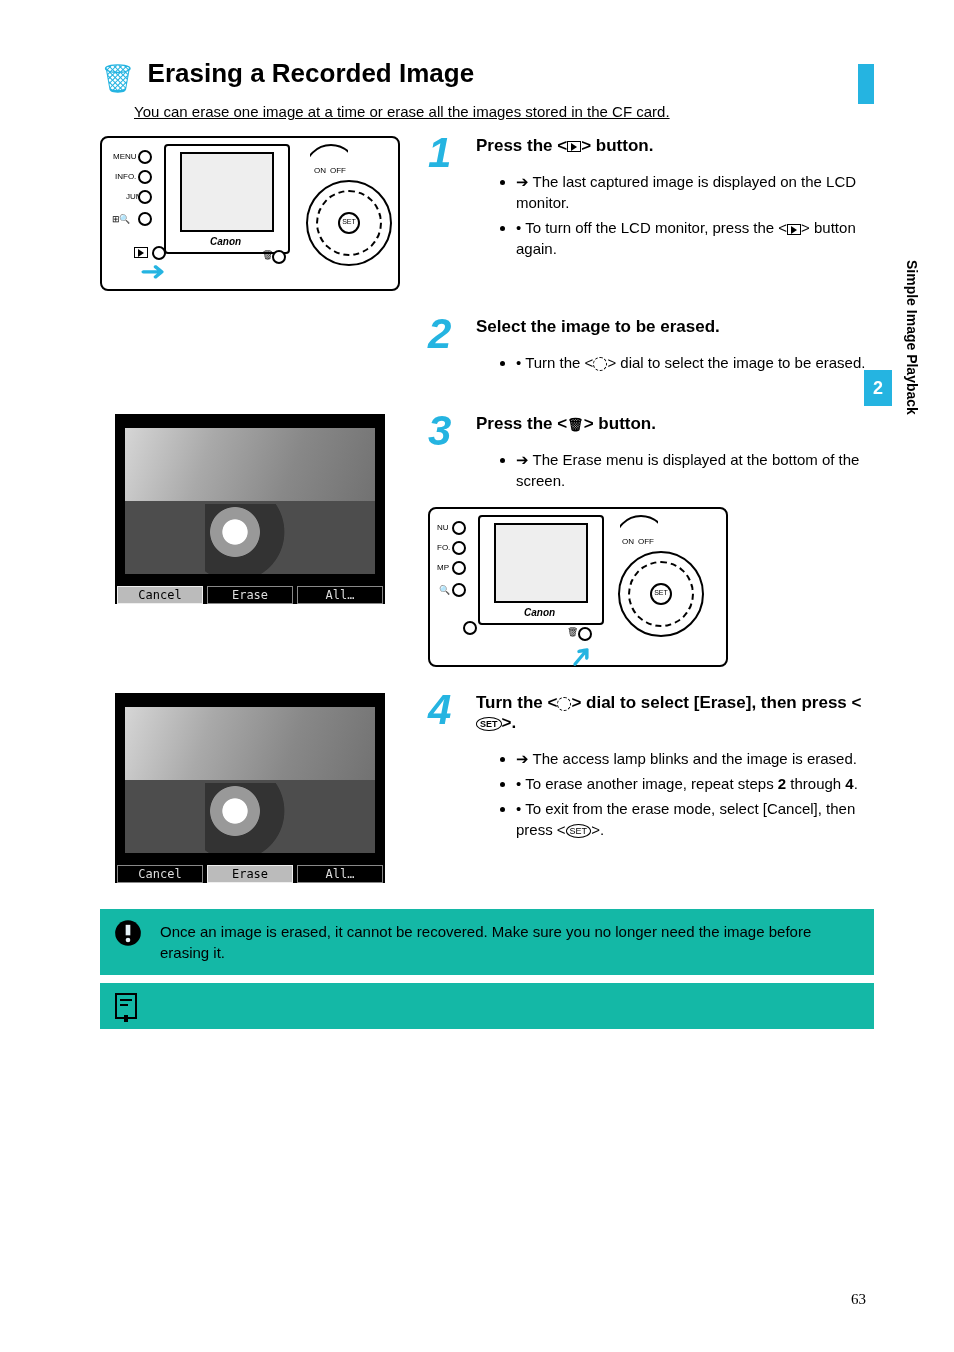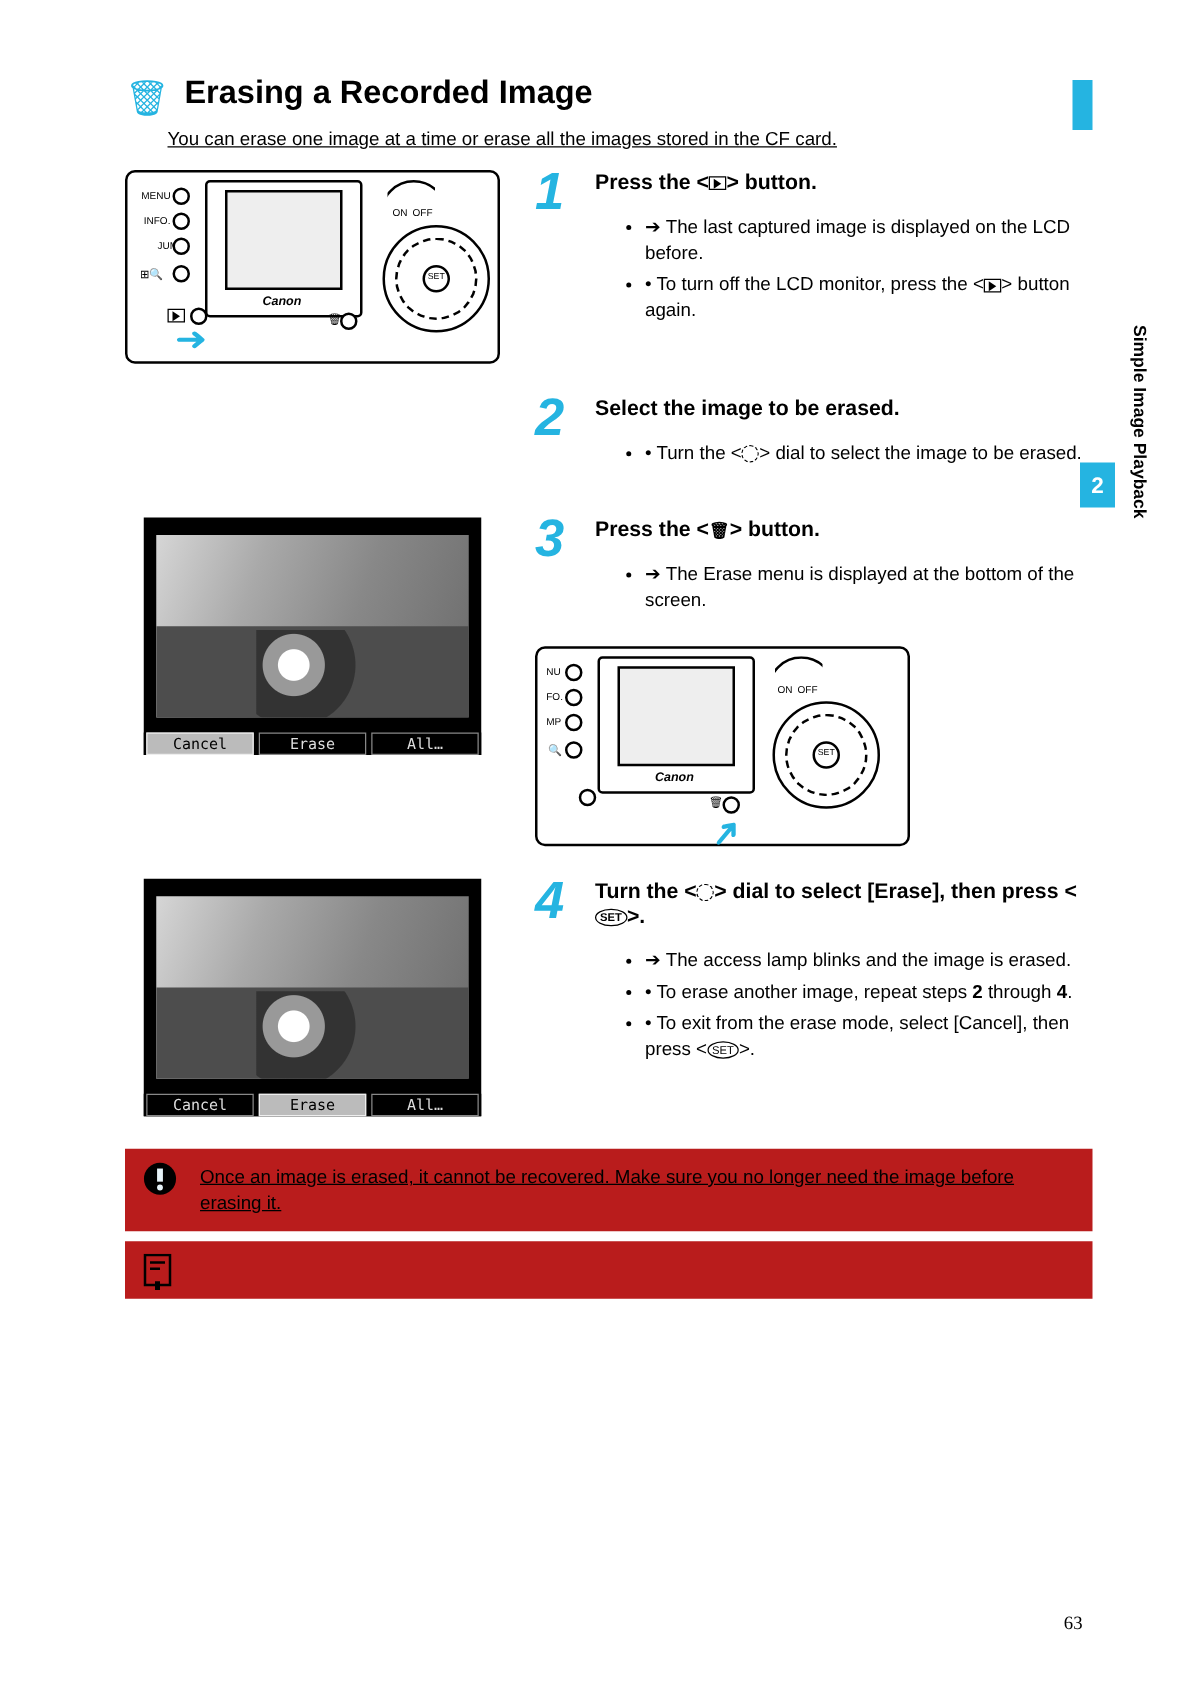--- a/index.html
+++ b/index.html
@@ -201,28 +201,27 @@
     line-height: 12px;
   }
   .dial-inline {
     display: inline-block;
     width: 14px; height: 14px;
     border: 1.5px dashed #000;
     border-radius: 50%;
     vertical-align: middle;
   }
   .note-box {
-    background: #b91c1c;
+    background: #14b8a6;
     padding: 12px 14px 12px 60px;
     margin-top: 8px;
     position: relative;
     font-size: 15px;
     line-height: 1.4;
     min-height: 46px;
-    text-decoration: underline;
   }
   .note-icon {
     position: absolute;
     left: 14px; top: 10px;
     font-size: 26px;
   }
   .note-icon.warn svg { width: 28px; height: 28px; }
   .page-tab {
     position: absolute;
     right: 62px;
@@ -307,21 +306,21 @@
         <div class="dial-outer" style="top:42px;left:204px;width:86px;height:86px"></div>
         <div class="dial-ticks" style="top:52px;left:214px;width:66px;height:66px"></div>
         <div class="set-btn" style="top:74px;left:236px;width:22px;height:22px">SET</div>
       </div>
     </div>
     <div class="right-col">
       <div class="step-num">1</div>
       <div class="step-body">
         <div class="step-title">Press the &lt;<span class="play-inline"></span>&gt; button.</div>
         <ul class="step-text">
-          <li class="arrow">The last captured image is displayed on the LCD before.</li>
+          <li class="arrow">The last captured image is displayed on the LCD monitor.</li>
           <li>• To turn off the LCD monitor, press the &lt;<span class="play-inline"></span>&gt; button again.</li>
         </ul>
       </div>
     </div>
   </div>
 
   <div class="cols">
     <div class="left-col"></div>
     <div class="right-col">
       <div class="step-num">2</div>
@@ -349,21 +348,21 @@
       </div>
     </div>
     <div class="right-col">
       <div class="step-num">3</div>
       <div class="step-body">
         <div class="step-title">Press the &lt;<span class="trash-inline">🗑</span>&gt; button.</div>
         <ul class="step-text">
           <li class="arrow">The Erase menu is displayed at the bottom of the screen.</li>
         </ul>
       </div>
-      <div style="margin-top:26px">
+      <div style="margin-top:16px">
         <div class="camera-box small">
           <div class="btn-label" style="top:14px;left:7px">NU</div>
           <div class="btn-round" style="top:12px;left:22px"></div>
           <div class="btn-label" style="top:34px;left:7px">FO.</div>
           <div class="btn-round" style="top:32px;left:22px"></div>
           <div class="btn-label" style="top:54px;left:7px">MP</div>
           <div class="btn-round" style="top:52px;left:22px"></div>
           <div class="btn-round" style="top:74px;left:22px"></div>
           <div class="btn-label" style="top:76px;left:9px;font-size:9px">🔍</div>
           <div class="btn-round" style="top:112px;left:33px"></div>

